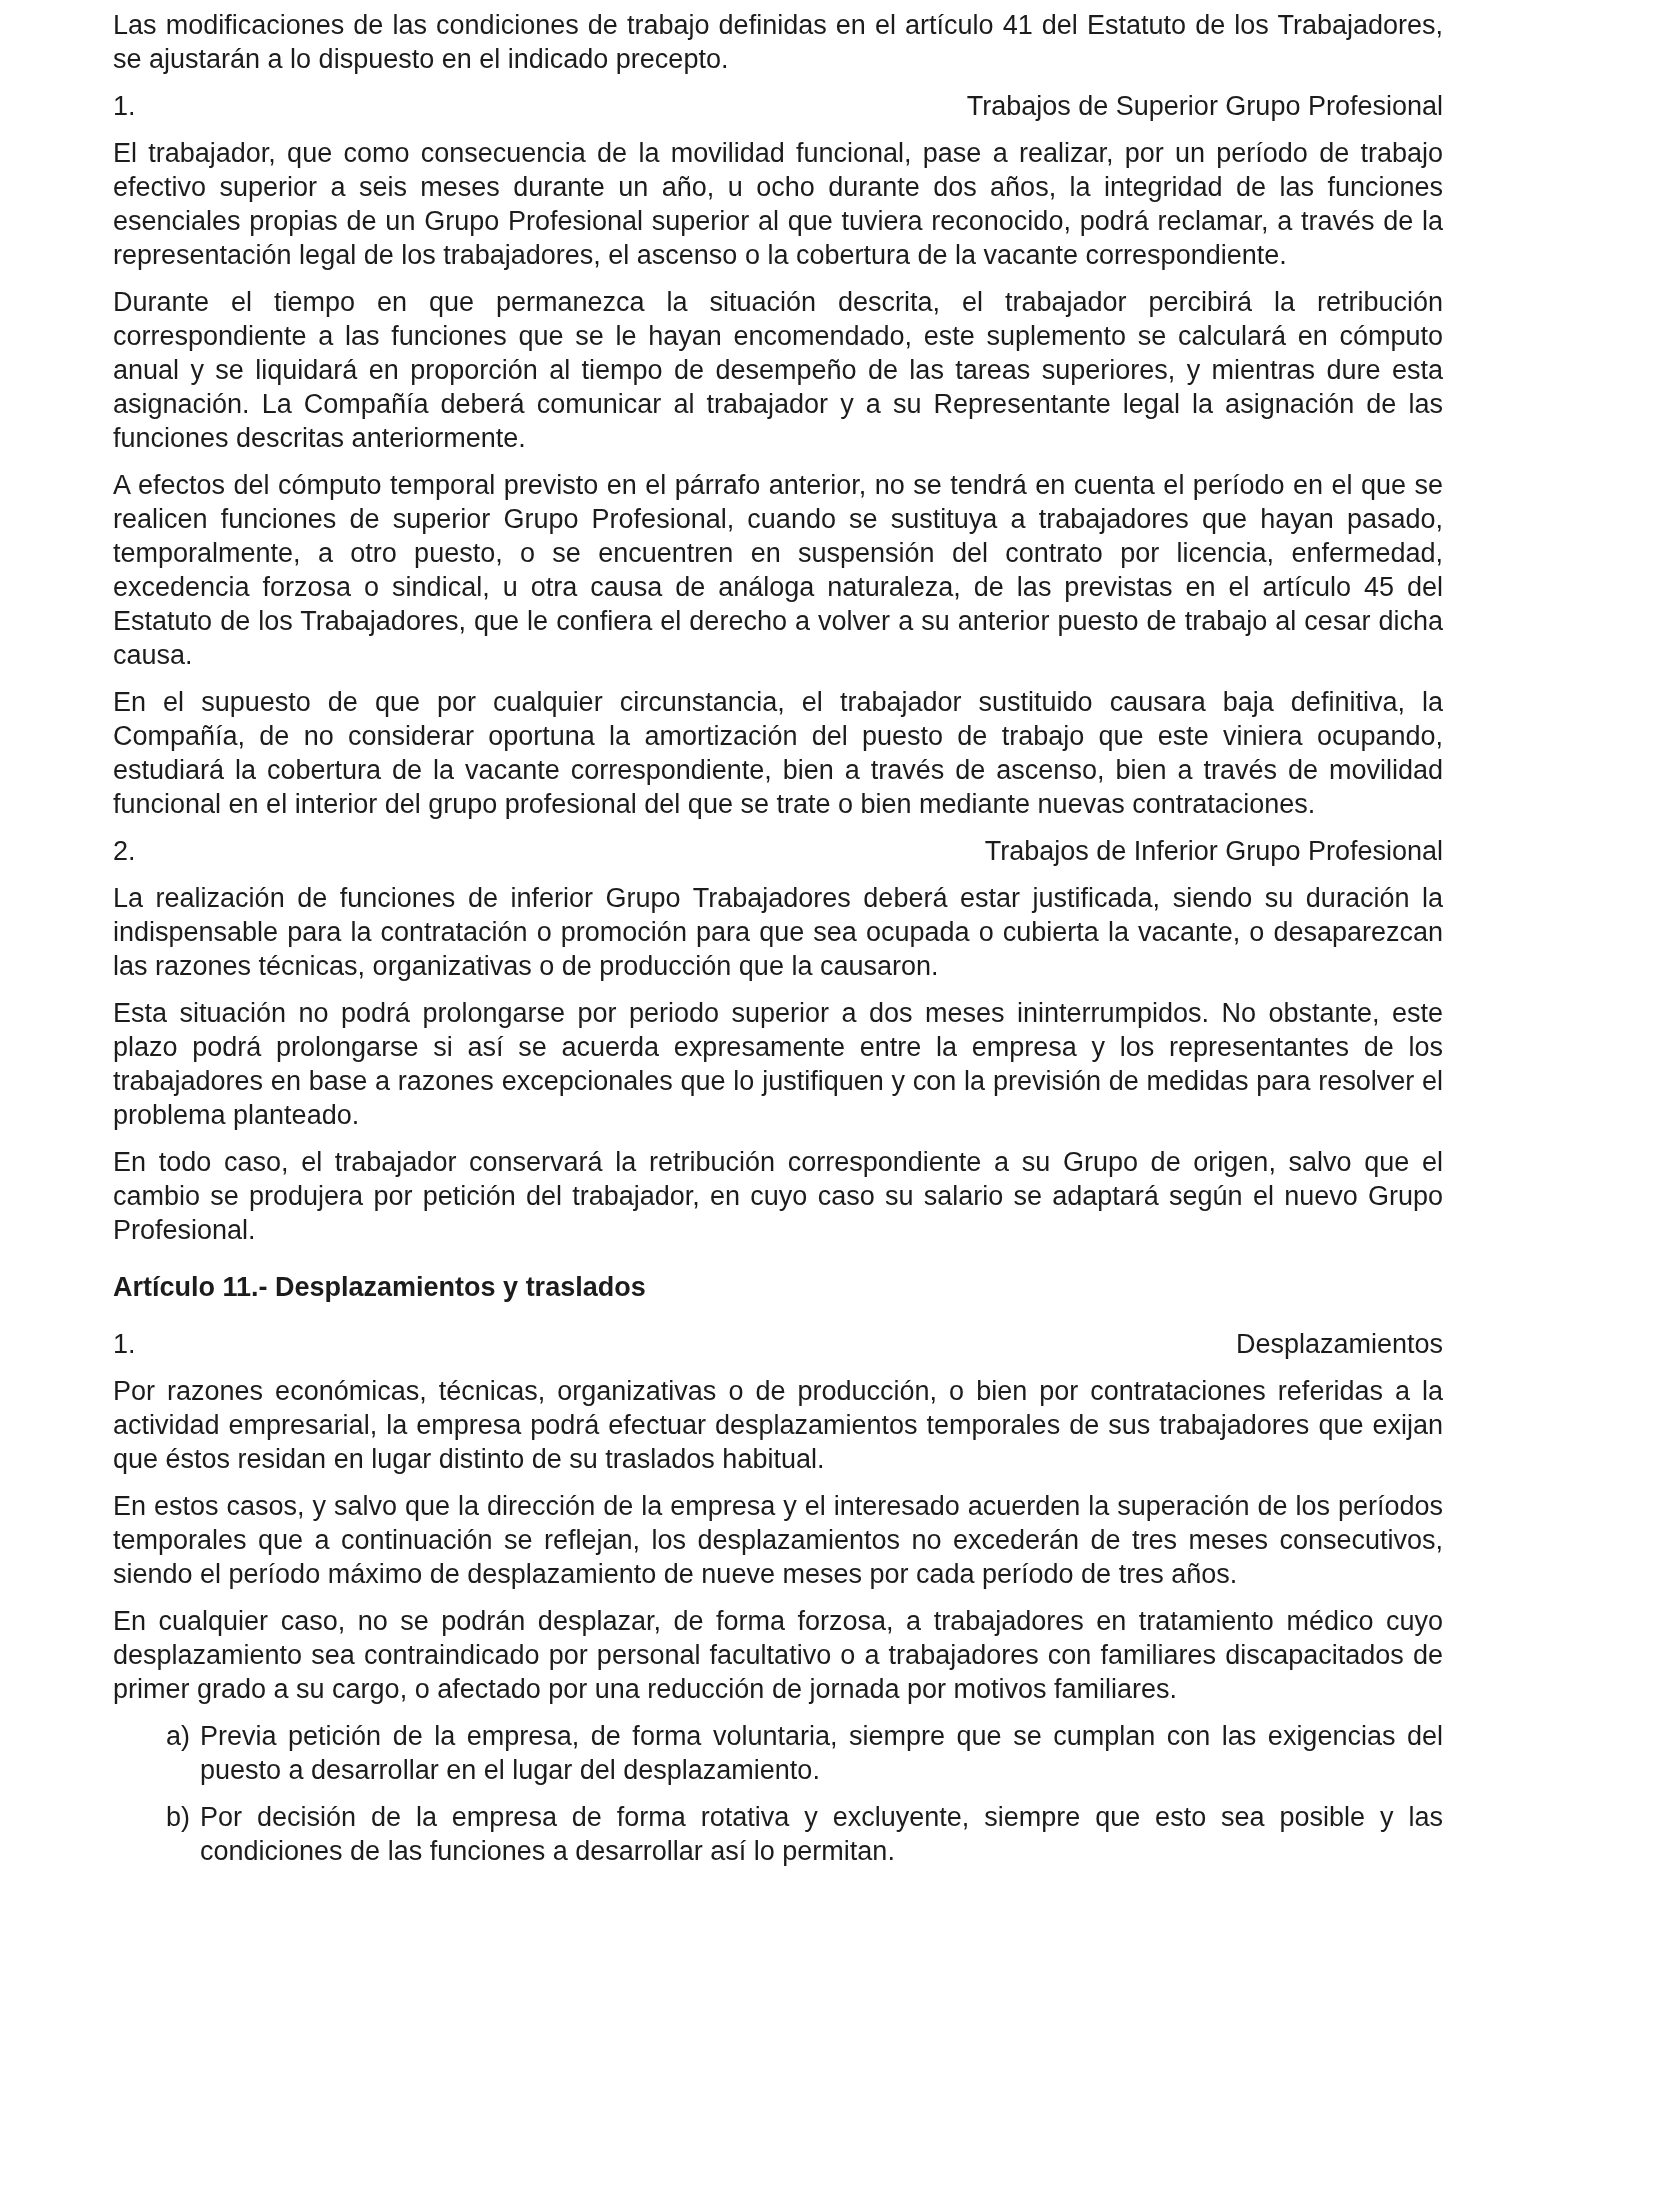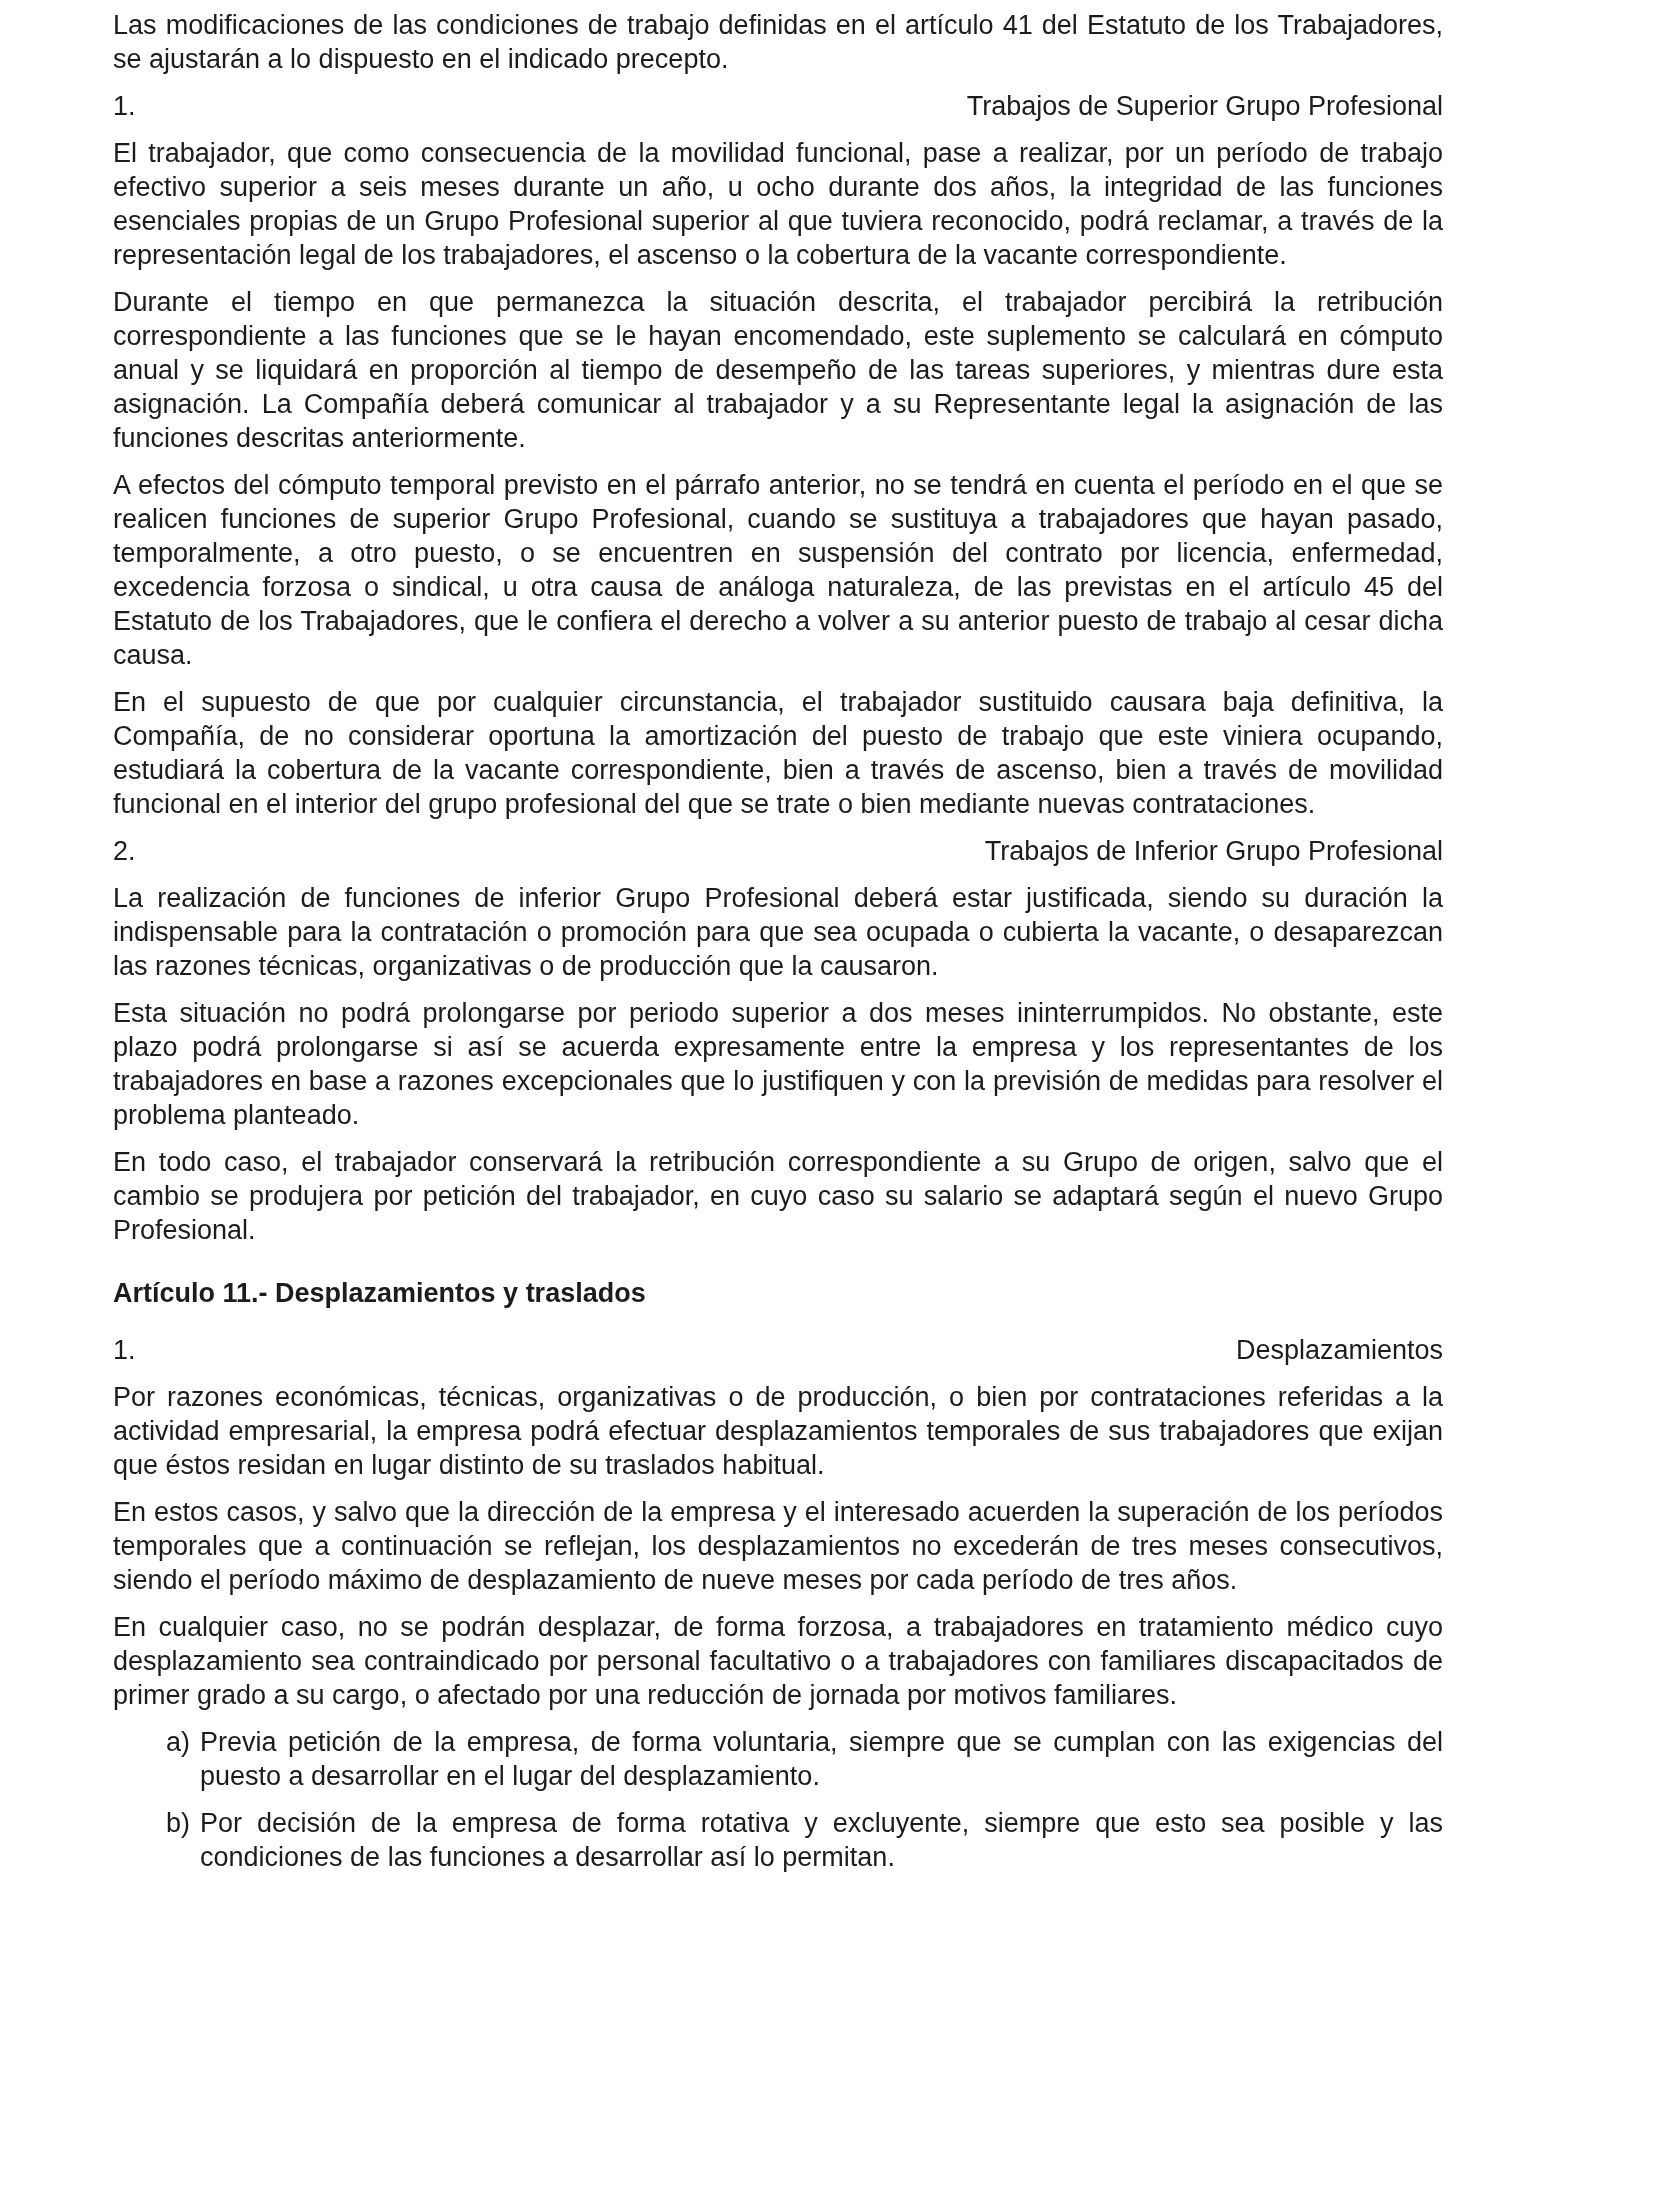--- a/index.html
+++ b/index.html
@@ -39,21 +39,21 @@
     flex: 0 0 34px;
   }
   .numbered .ntext {
     flex: 1;
     text-align: right;
   }
   .heading {
     font-size: 27px;
     line-height: 34px;
     font-weight: bold;
-    margin: 29px 0 23px 0;
+    margin: 23px 0 23px 0;
   }
   .lettered {
     display: flex;
     align-items: baseline;
     font-size: 27px;
     line-height: 34px;
     margin: 0 0 13px 53px;
   }
   .lettered .letter {
     flex: 0 0 34px;
@@ -78,21 +78,21 @@
   <p class="para">El trabajador, que como consecuencia de la movilidad funcional, pase a realizar, por un período de trabajo efectivo superior a seis meses durante un año, u ocho durante dos años, la integridad de las funciones esenciales propias de un Grupo Profesional superior al que tuviera reconocido, podrá reclamar, a través de la representación legal de los trabajadores, el ascenso o la cobertura de la vacante correspondiente.</p>
   <p class="para">Durante el tiempo en que permanezca la situación descrita, el trabajador percibirá la retribución correspondiente a las funciones que se le hayan encomendado, este suplemento se calculará en cómputo anual y se liquidará en proporción al tiempo de desempeño de las tareas superiores, y mientras dure esta asignación. La Compañía deberá comunicar al trabajador y a su Representante legal la asignación de las funciones descritas anteriormente.</p>
   <p class="para">A efectos del cómputo temporal previsto en el párrafo anterior, no se tendrá en cuenta el período en el que se realicen funciones de superior Grupo Profesional, cuando se sustituya a trabajadores que hayan pasado, temporalmente, a otro puesto, o se encuentren en suspensión del contrato por licencia, enfermedad, excedencia forzosa o sindical, u otra causa de análoga naturaleza, de las previstas en el artículo 45 del Estatuto de los Trabajadores, que le confiera el derecho a volver a su anterior puesto de trabajo al cesar dicha causa.</p>
   <p class="para">En el supuesto de que por cualquier circunstancia, el trabajador sustituido causara baja definitiva, la Compañía, de no considerar oportuna la amortización del puesto de trabajo que este viniera ocupando, estudiará la cobertura de la vacante correspondiente, bien a través de ascenso, bien a través de movilidad funcional en el interior del grupo profesional del que se trate o bien mediante nuevas contrataciones.</p>
 
   <div class="numbered">
     <span class="num">2.</span>
     <span class="ntext">Trabajos de Inferior Grupo Profesional</span>
   </div>
 
-  <p class="para">La realización de funciones de inferior Grupo Profesional deberá estar justificada, siendo su duración la indispensable para la contratación o promoción para que sea ocupada o cubierta la vacante, o desaparezcan las razones técnicas, organizativas o de producción que la causaron.</p>
+  <p class="para">La realización de funciones de inferior Grupo Trabajadores deberá estar justificada, siendo su duración la indispensable para la contratación o promoción para que sea ocupada o cubierta la vacante, o desaparezcan las razones técnicas, organizativas o de producción que la causaron.</p>
   <p class="para">Esta situación no podrá prolongarse por periodo superior a dos meses ininterrumpidos. No obstante, este plazo podrá prolongarse si así se acuerda expresamente entre la empresa y los representantes de los trabajadores en base a razones excepcionales que lo justifiquen y con la previsión de medidas para resolver el problema planteado.</p>
   <p class="para">En todo caso, el trabajador conservará la retribución correspondiente a su Grupo de origen, salvo que el cambio se produjera por petición del trabajador, en cuyo caso su salario se adaptará según el nuevo Grupo Profesional.</p>
 
   <p class="heading">Artículo 11.- Desplazamientos y traslados</p>
 
   <div class="numbered">
     <span class="num">1.</span>
     <span class="ntext">Desplazamientos</span>
   </div>
 

